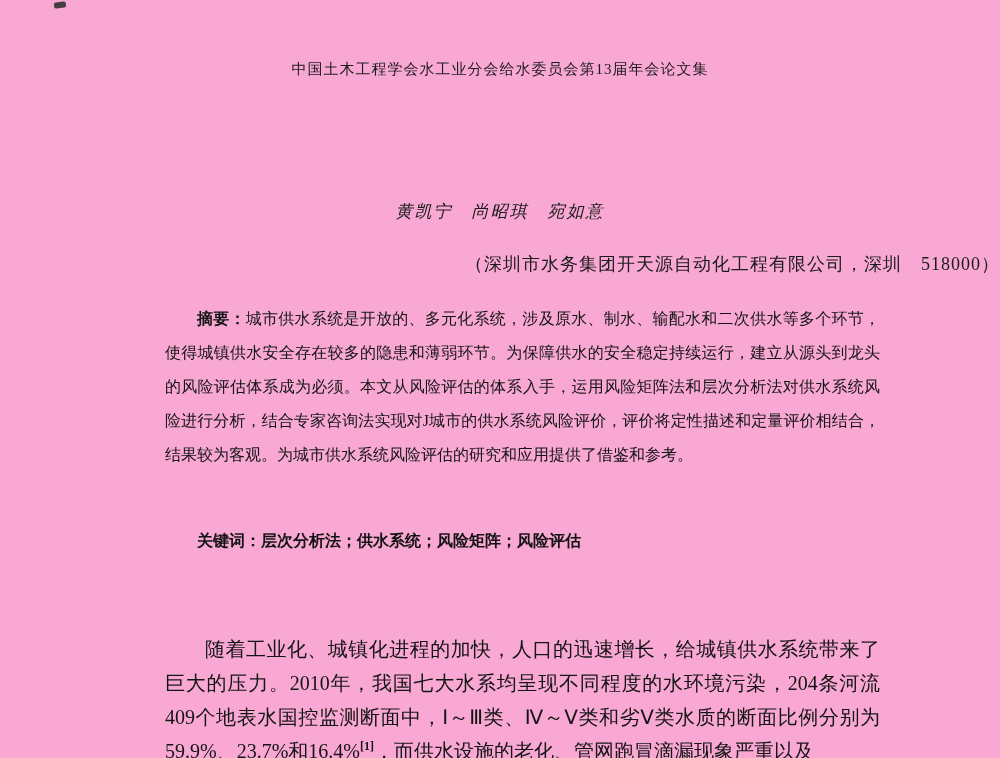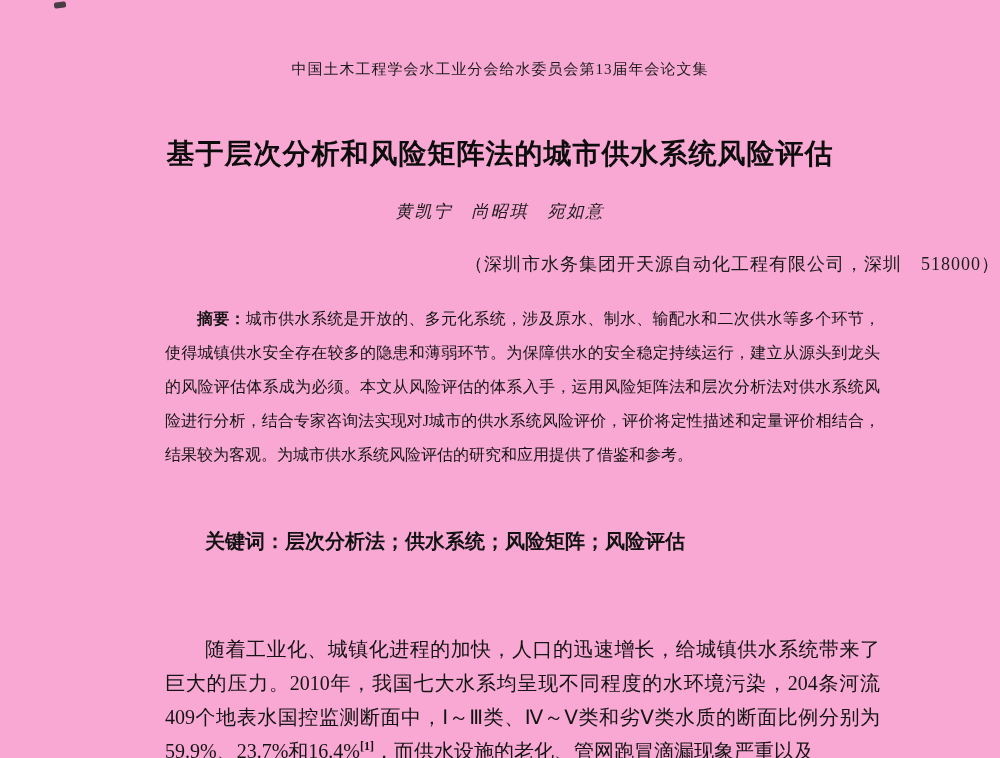--- a/index.html
+++ b/index.html
@@ -82,21 +82,21 @@
     color: #141414;
   }
   .abstract-label, .keywords-label {
     font-family: "Liberation Sans", sans-serif;
     font-weight: bold;
   }
   .keywords {
     top: 524px;
     font-family: "Liberation Sans", sans-serif;
     font-weight: bold;
-    font-size: 20px;
+    font-size: 16px;
     line-height: 34px;
     text-indent: 2em;
     color: #121212;
   }
   .body-text { top: 632px; }
   .body-text p {
     margin: 0;
     font-size: 20px;
     line-height: 34px;
     text-align: justify;
@@ -111,21 +111,20 @@
 </style>
 </head>
 <body>
 
 <div class="page">
 
   <div class="scan-artifact"></div>
 
   <div class="proceedings-header">中国土木工程学会水工业分会给水委员会第13届年会论文集</div>
 
-  <h1 class="paper-title">基于层次分析和风险矩阵法的城市供水系统风险评估</h1>
 
   <div class="authors">黄凯宁　尚昭琪　宛如意</div>
 
   <div class="affiliation">（深圳市水务集团开天源自动化工程有限公司，深圳　518000）</div>
 
   <div class="column abstract">
     <p>
       <span class="abstract-label">摘要：</span><span>城市供水系统是开放的、多元化系统，涉及原水、制水、输配水和二次供水等多个环节，使得城镇供水安全存在较多的隐患和薄弱环节。为保障供水的安全稳定持续运行，建立从源头到龙头的风险评估体系成为必须。本文从风险评估的体系入手，运用风险矩阵法和层次分析法对供水系统风险进行分析，结合专家咨询法实现对J城市的供水系统风险评价，评价将定性描述和定量评价相结合，结果较为客观。为城市供水系统风险评估的研究和应用提供了借鉴和参考。</span>
     </p>
   </div>

